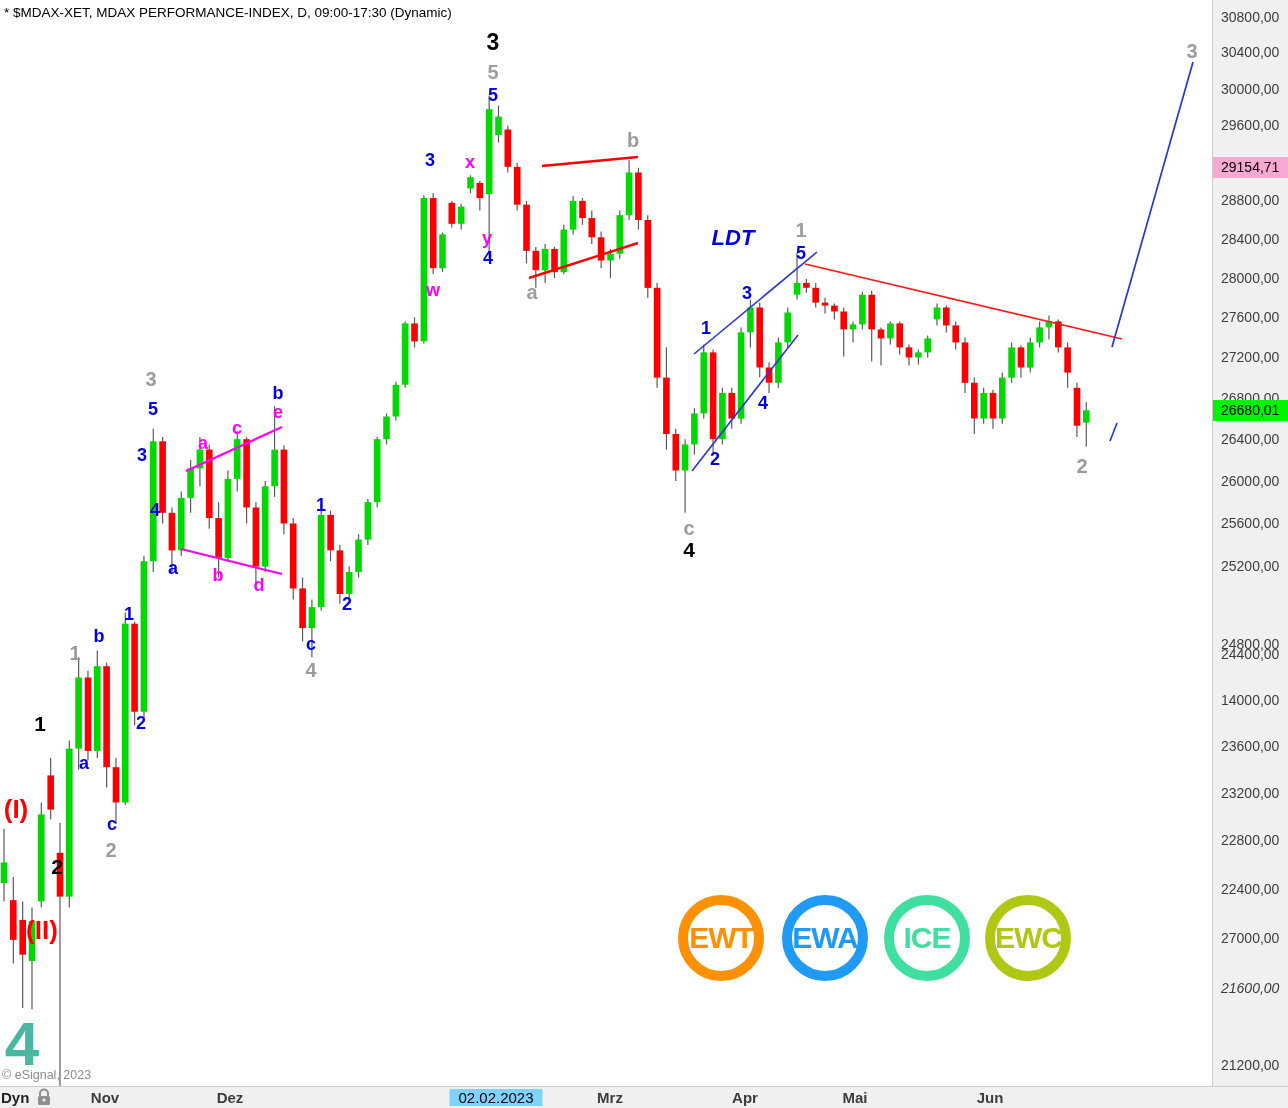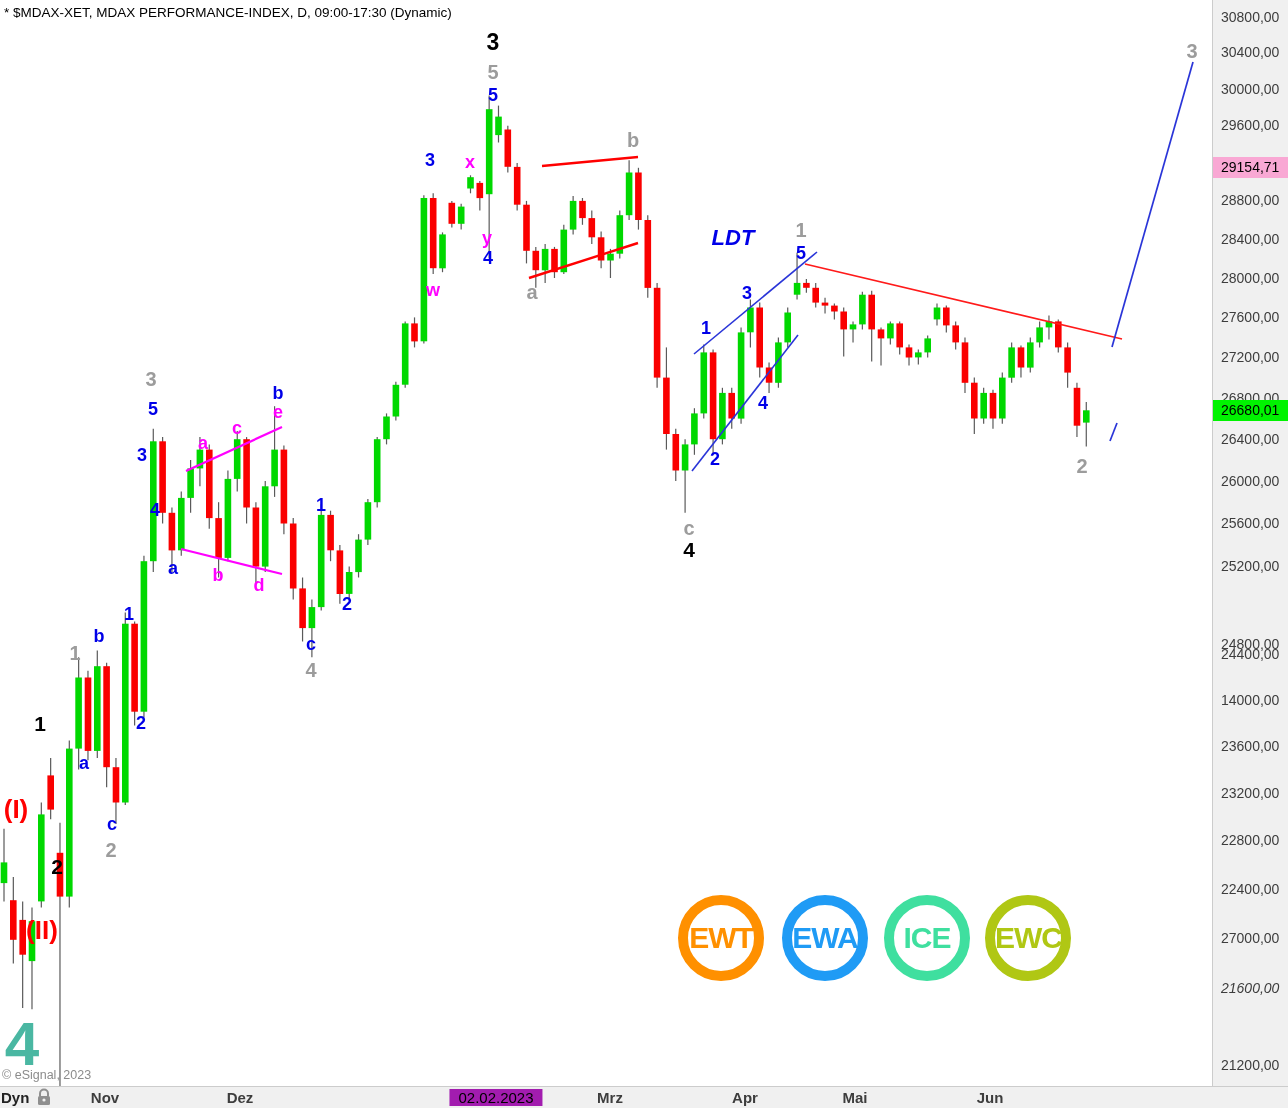--- a/index.html
+++ b/index.html
@@ -14,21 +14,21 @@
   .ann.blue{color:#0000e8;}
   .ann.magenta{color:#ff00ff;}
   .ann.red{color:#ff0000;}
   .ann.teal{color:#4ab7a2;}
   #yaxis{position:absolute;left:1212px;top:0;width:76px;height:1086px;background:#f0f0f0;border-left:1px solid #cccccc;}
   .ytick{position:absolute;left:8px;font-size:14px;color:#3d3d3d;height:17px;line-height:17px;}
   .price-tag{position:absolute;left:0;width:100%;height:21px;line-height:21px;font-size:14px;color:#000;
              text-align:left;padding-left:8px;box-sizing:border-box;}
   #xaxis{position:absolute;left:0;top:1086px;width:1288px;height:22px;background:#f0f0f0;border-top:1px solid #cccccc;box-sizing:border-box;}
   .xtick{position:absolute;top:2px;transform:translateX(-50%);font-size:15px;font-weight:bold;color:#3d3d3d;white-space:nowrap;}
-  .xtick.hl{background:#a21caf;padding:0 9px;font-weight:normal;color:#000;}
+  .xtick.hl{background:#7dd3fc;padding:0 9px;font-weight:normal;color:#000;}
   #dyn{position:absolute;left:1px;top:2px;font-size:15px;font-weight:bold;color:#222;}
   #lock{position:absolute;left:36px;top:1px;}
   #copyright{position:absolute;left:2px;top:1068px;font-size:12.5px;color:#8c8c8c;}
   .logo{position:absolute;border-radius:50%;box-sizing:border-box;text-align:center;font-weight:bold;
         letter-spacing:-1px;background:transparent;}
 </style>
 </head>
 <body>
 <div id="app">
 
@@ -370,21 +370,21 @@
 <div id="xaxis">
   <span id="dyn">Dyn</span>
   <span id="lock">
     <svg width="16" height="18" viewBox="0 0 16 18">
       <path d="M4 8 V5.5 a4 4 0 0 1 8 0 V8" fill="none" stroke="#8f8f8f" stroke-width="2"></path>
       <rect x="2" y="8" width="12" height="9" rx="1.5" fill="#8f8f8f"></rect>
       <circle cx="8" cy="12" r="1.6" fill="#f0f0f0"></circle>
     </svg>
   </span>
 <div class="xtick" style="left: 105px;">Nov</div>
-      <div class="xtick" style="left: 240px;">Dez</div>
+      <div class="xtick" style="left: 230px;">Dez</div>
       <div class="xtick" style="left: 355px; margin-top: 36px;">2023</div>
       <div class="xtick hl" style="left: 496px;">02.02.2023</div>
       <div class="xtick" style="left: 610px;">Mrz</div>
       <div class="xtick" style="left: 745px;">Apr</div>
       <div class="xtick" style="left: 855px;">Mai</div>
       <div class="xtick" style="left: 990px;">Jun</div>
     </div>
 
 </div>
 

